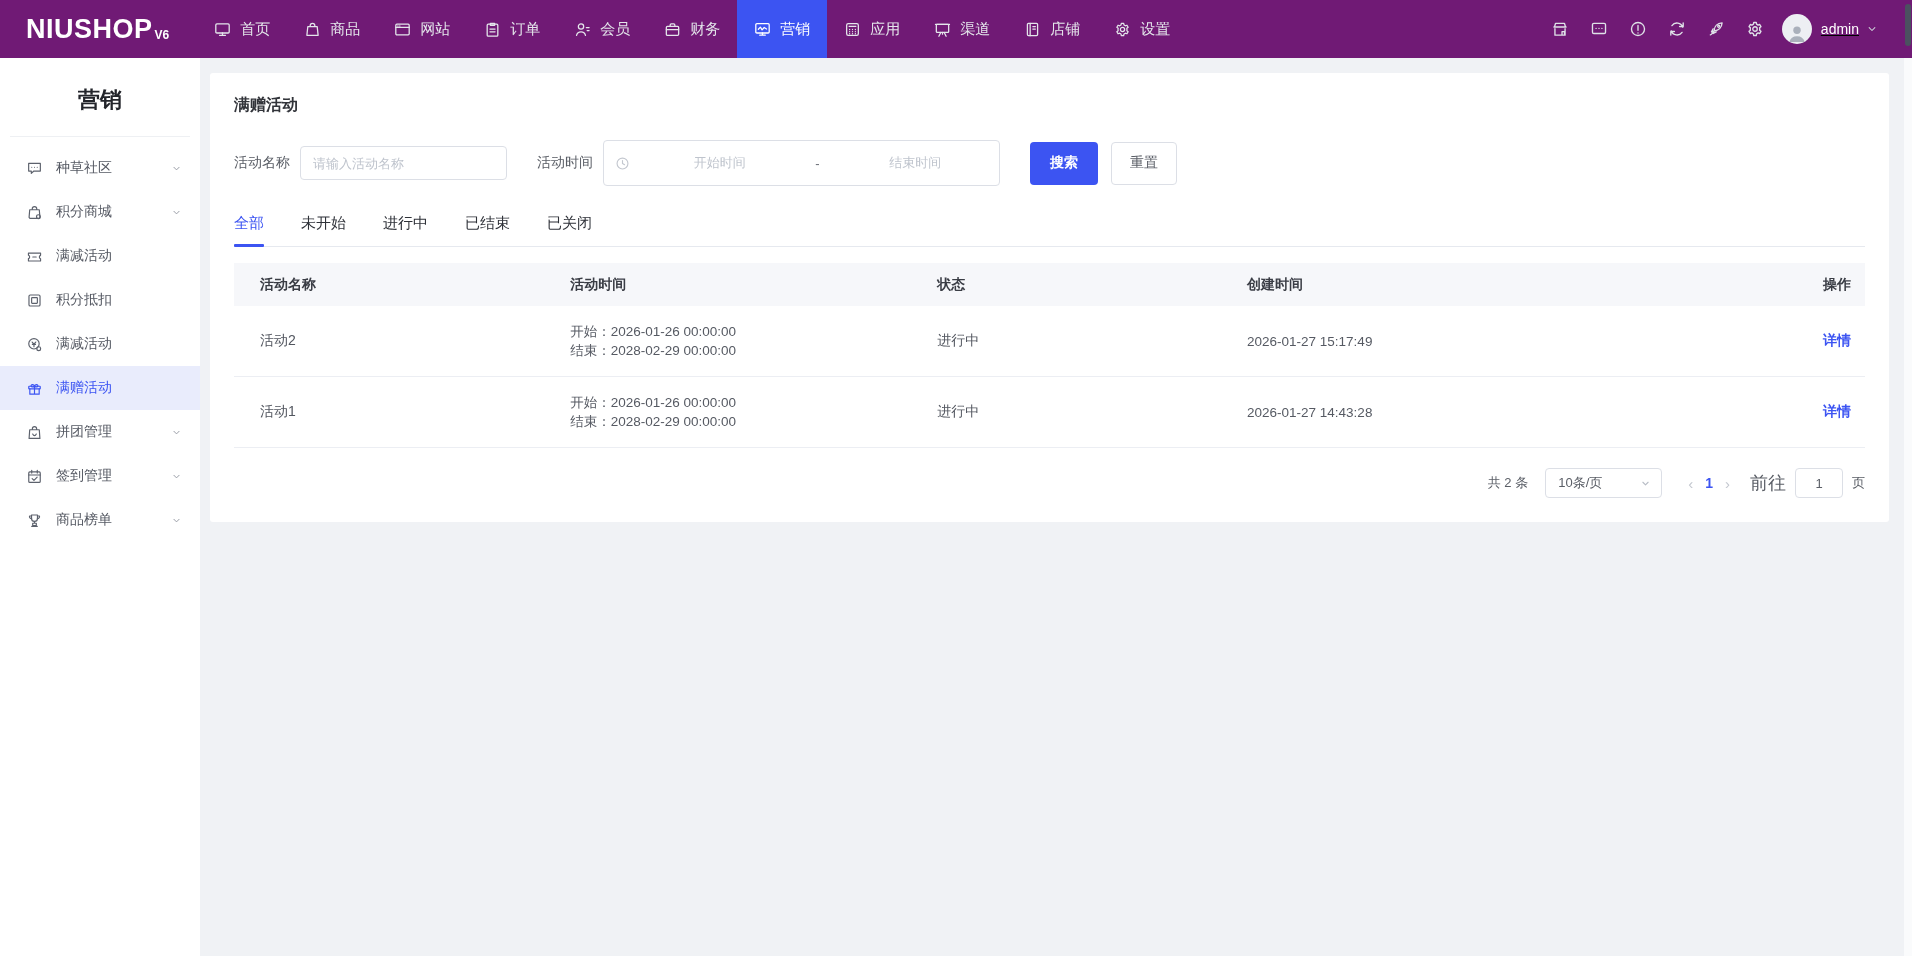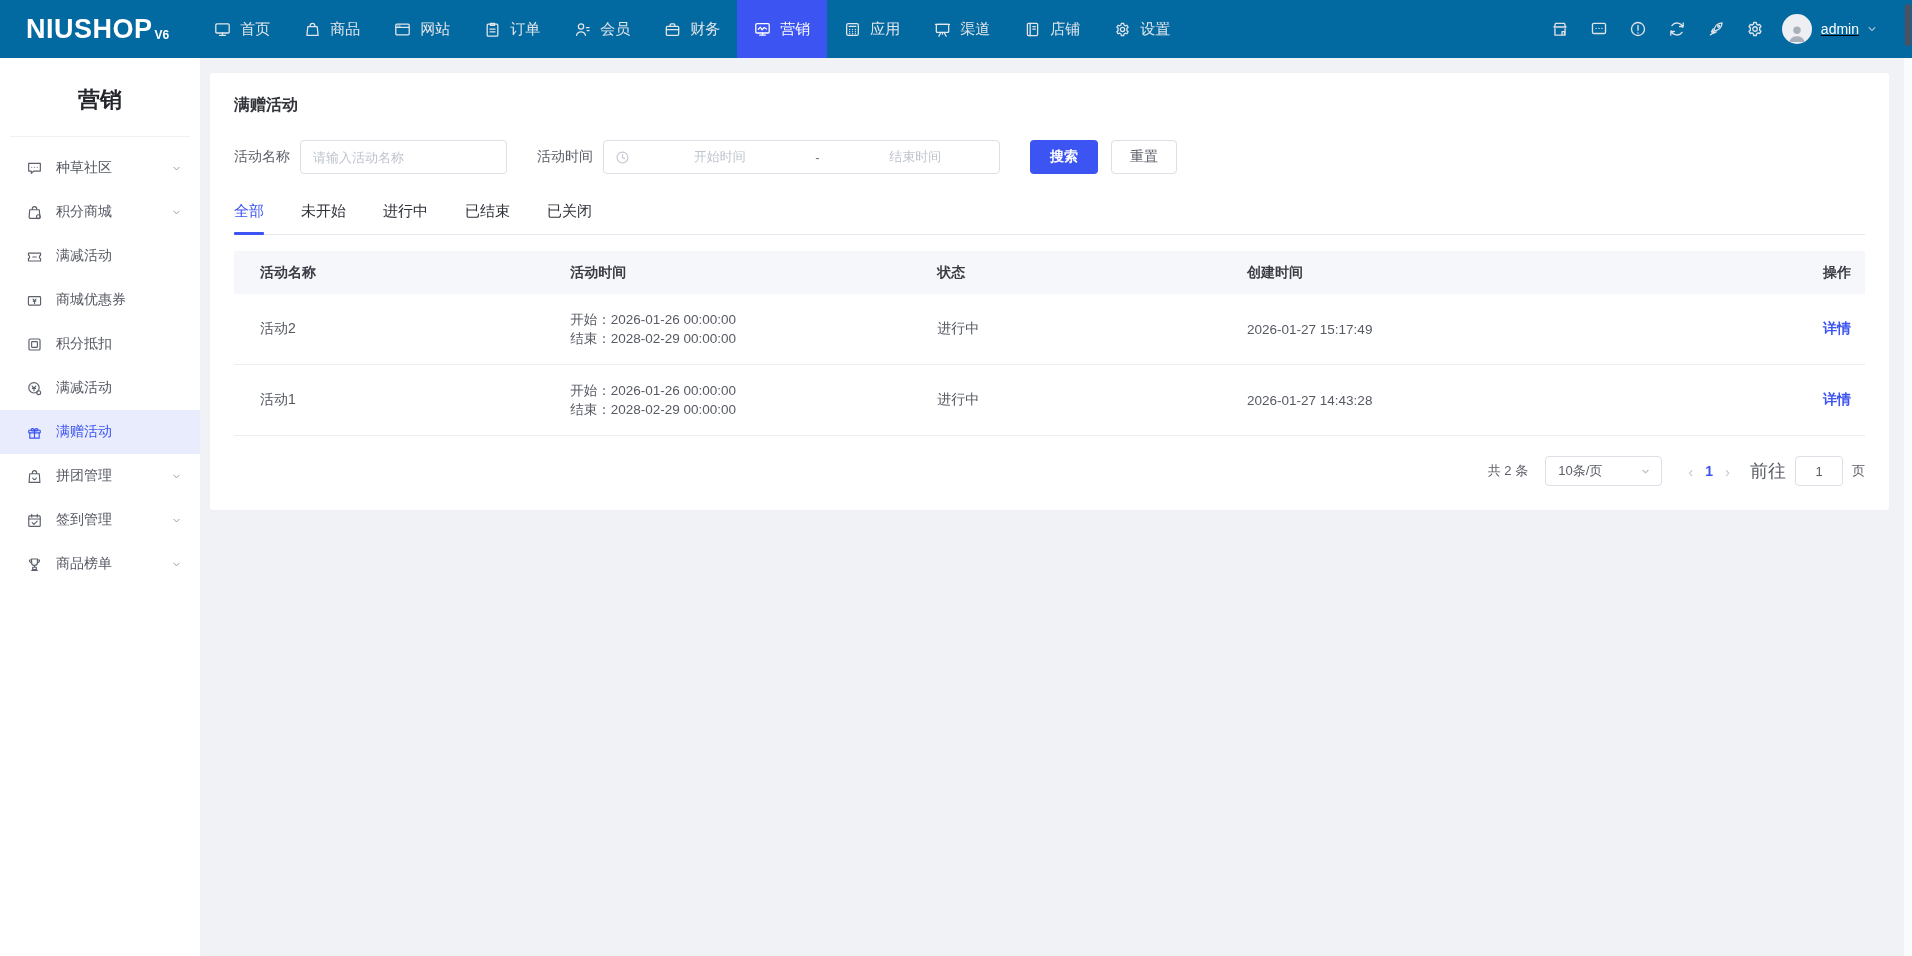--- a/index.html
+++ b/index.html
@@ -1,21 +1,21 @@
 <!DOCTYPE html>
 <html><head>
 <meta charset="utf-8">
 <style>
   * { margin:0; padding:0; box-sizing:border-box; }
   html,body { width:1912px; height:956px; overflow:hidden; }
   body { font-family:"Liberation Sans","DejaVu Sans",sans-serif; background:#f0f2f5; }
   #app { width:1912px; height:956px; position:relative; }
 
   
-  .topnav { height:58px; background:#0369a1; display:flex; align-items:stretch; padding-left:26px; }
+  .topnav { height:58px; background:#701a75; display:flex; align-items:stretch; padding-left:26px; }
   .logo { display:flex; align-items:center; margin-right:28px; cursor:pointer; }
   .logo-main { color:#ffffff; font-size:27px; font-weight:800; letter-spacing:.5px; }
   .logo-sub { color:#ffffff; font-size:12px; font-weight:700; margin-left:2px; margin-top:12px; }
   .nav-items { display:flex; align-items:stretch; }
   .nav-item { display:flex; align-items:center; gap:9px; padding:0 17px; color:#e4e6eb; font-size:15px; cursor:pointer; }
   .nav-item.active { background:#3c54f2; color:#fff; }
   .nicon { width:17px; height:17px; display:inline-flex; }
   .nicon svg { width:100%; height:100%; }
   .topnav-right { margin-left:auto; display:flex; align-items:center; padding-right:34px;text-decoration:underline; }
   .top-icon { width:18px; height:18px; display:inline-flex; color:#dfe2e8; margin-left:21px; cursor:pointer; }
@@ -44,26 +44,26 @@
   
   .main { flex:1; padding:15px 23px 0 10px; }
   .card { background:#ffffff; border-radius:3px; padding:22px 24px 24px; }
   .card-title { font-size:16px; font-weight:600; color:#32343a; }
 
   .filters { display:flex; align-items:center; margin-top:24px; }
   .f-label { font-size:14px; color:#5a5e66; margin-right:10px; }
   .f-label.second { margin-left:30px; }
   .text-input { width:207px; height:34px; border:1px solid #dcdfe6; border-radius:4px; padding:0 12px; font-size:13px; color:#5a5e66; outline:none; background:#fff; font-family:inherit; }
   .text-input::placeholder { color:#bfc4cd; }
-  .date-range { width:397px; height:34px; border:1px solid #dcdfe6; border-radius:4px; display:flex; align-items:center; color:#bfc4cd; font-size:13px; background:#fff; cursor:pointer; }
+  .date-range { width:397px; height:46px; border:1px solid #dcdfe6; border-radius:4px; display:flex; align-items:center; color:#bfc4cd; font-size:13px; background:#fff; cursor:pointer; }
   .clock { width:15px; height:15px; margin:0 6px 0 11px; color:#c3c7cf; display:inline-flex; flex-shrink:0; }
   .clock svg { width:100%; height:100%; }
   .dr-part { flex:1; text-align:center; }
   .dr-sep { width:28px; text-align:center; color:#6a6e76; }
-  .btn { height:34px; border-radius:4px; font-size:14px; padding:0 20px; cursor:pointer; border:none; font-family:inherit; font-weight:600; }
+  .btn { height:43px; border-radius:4px; font-size:14px; padding:0 20px; cursor:pointer; border:none; font-family:inherit; font-weight:600; }
   .btn-primary { background:#3c54f2; color:#ffffff; margin-left:30px; }
   .btn-plain { background:#ffffff; border:1px solid #dcdfe6; color:#5a5e66; margin-left:13px; padding:0 18px; font-weight:400; }
 
   .tabs { display:flex; margin-top:28px; border-bottom:1px solid #e6e9ef; }
   .tab { font-size:15px; color:#2e3138; padding-bottom:13px; margin-right:37px; cursor:pointer; font-weight:500; position:relative; }
   .tab.active { color:#3c54f2; }
   .tab.active::after { content:""; position:absolute; left:0; right:0; bottom:-1px; height:3px; background:#3c54f2; border-radius:1px; }
 
   .table { margin-top:16px; }
   .t-head { display:flex; align-items:center; background:#f6f7fa; height:43px; font-size:14px; font-weight:600; color:#3a3d45; }
@@ -295,29 +295,20 @@
             </span>
           </div>
           <div class="side-item">
             <span class="sicon">
               <svg viewBox="0 0 16 16" fill="none" stroke="currentColor" stroke-width="1.1" stroke-linecap="round" stroke-linejoin="round">
                 <path d="M2.3 4.8h11.4v2.1a1.7 1.7 0 0 0 0 3.2v2.1H2.3V10a1.7 1.7 0 0 0 0-3.2z"></path>
                 <path d="M6.4 8.5h3.2"></path>
               </svg>
             </span>
             <span class="slabel">满减活动</span>
-          </div>
-          <div class="side-item">
-            <span class="sicon">
-              <svg viewBox="0 0 16 16" fill="none" stroke="currentColor" stroke-width="1.1" stroke-linecap="round" stroke-linejoin="round">
-                <rect x="2.3" y="4.4" width="11.4" height="8" rx=".8"></rect>
-                <path d="M6.6 6.6L8 8.4l1.4-1.8M6.8 8.6h2.4M8 8.6v2.2"></path>
-              </svg>
-            </span>
-            <span class="slabel">商城优惠券</span>
           </div>
           <div class="side-item">
             <span class="sicon">
               <svg viewBox="0 0 16 16" fill="none" stroke="currentColor" stroke-width="1.1" stroke-linecap="round" stroke-linejoin="round">
                 <rect x="2.8" y="2.8" width="10.4" height="10.4" rx="1.2"></rect>
                 <rect x="5.3" y="5.3" width="5.4" height="5.4" rx=".5"></rect>
               </svg>
             </span>
             <span class="slabel">积分抵扣</span>
           </div>

